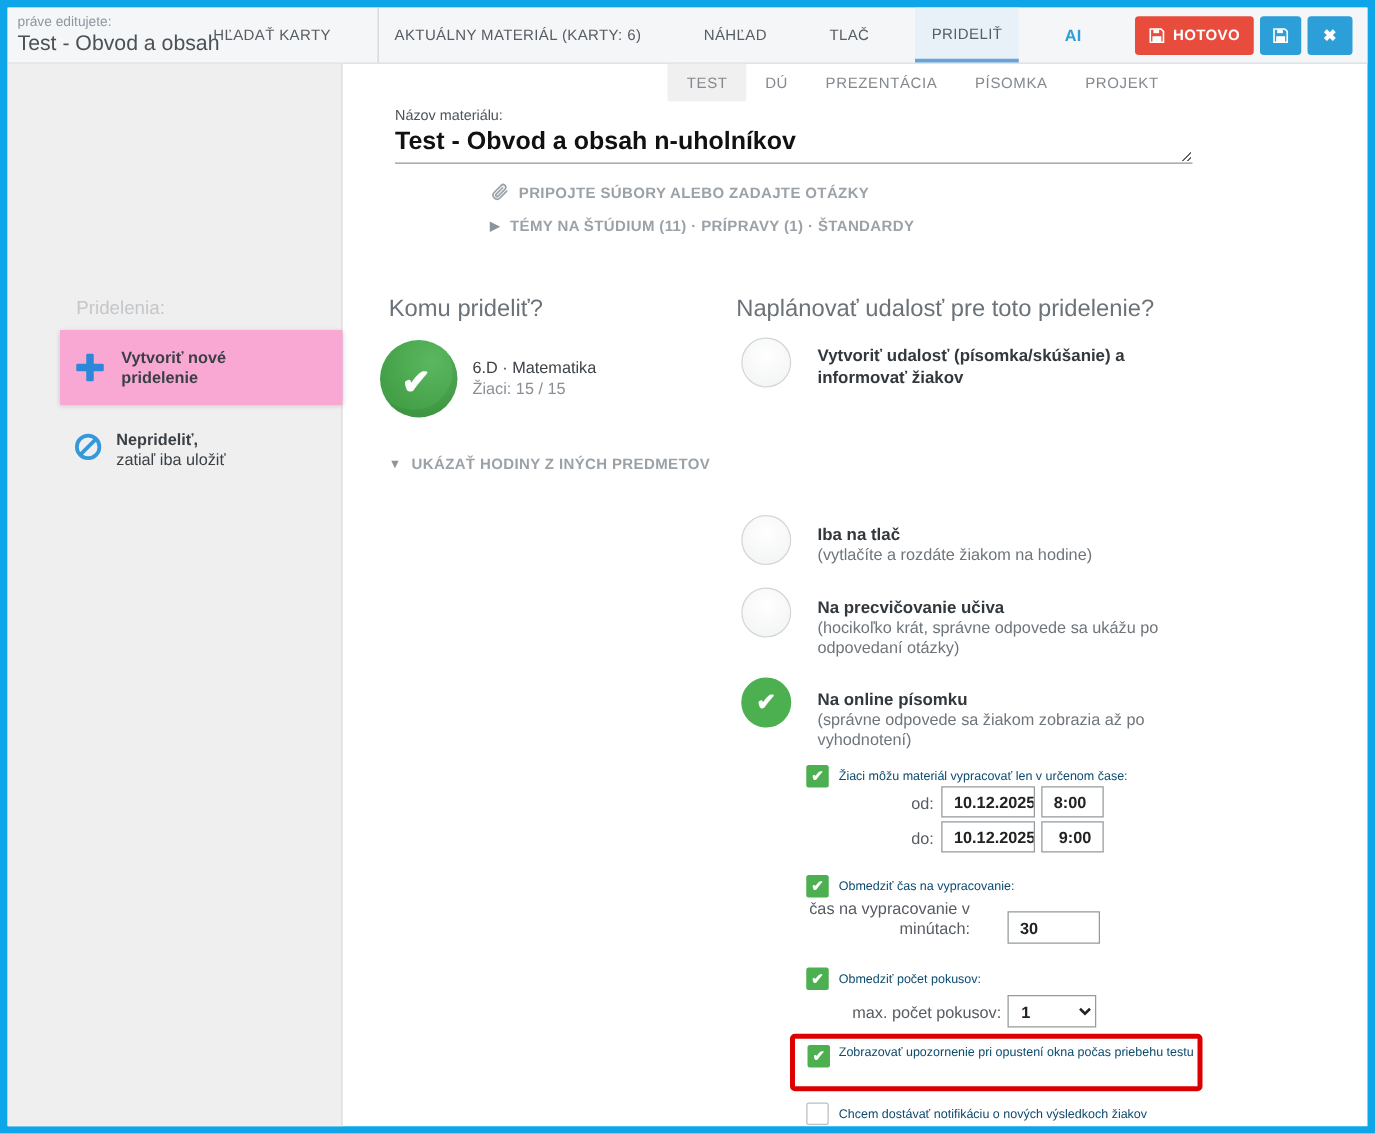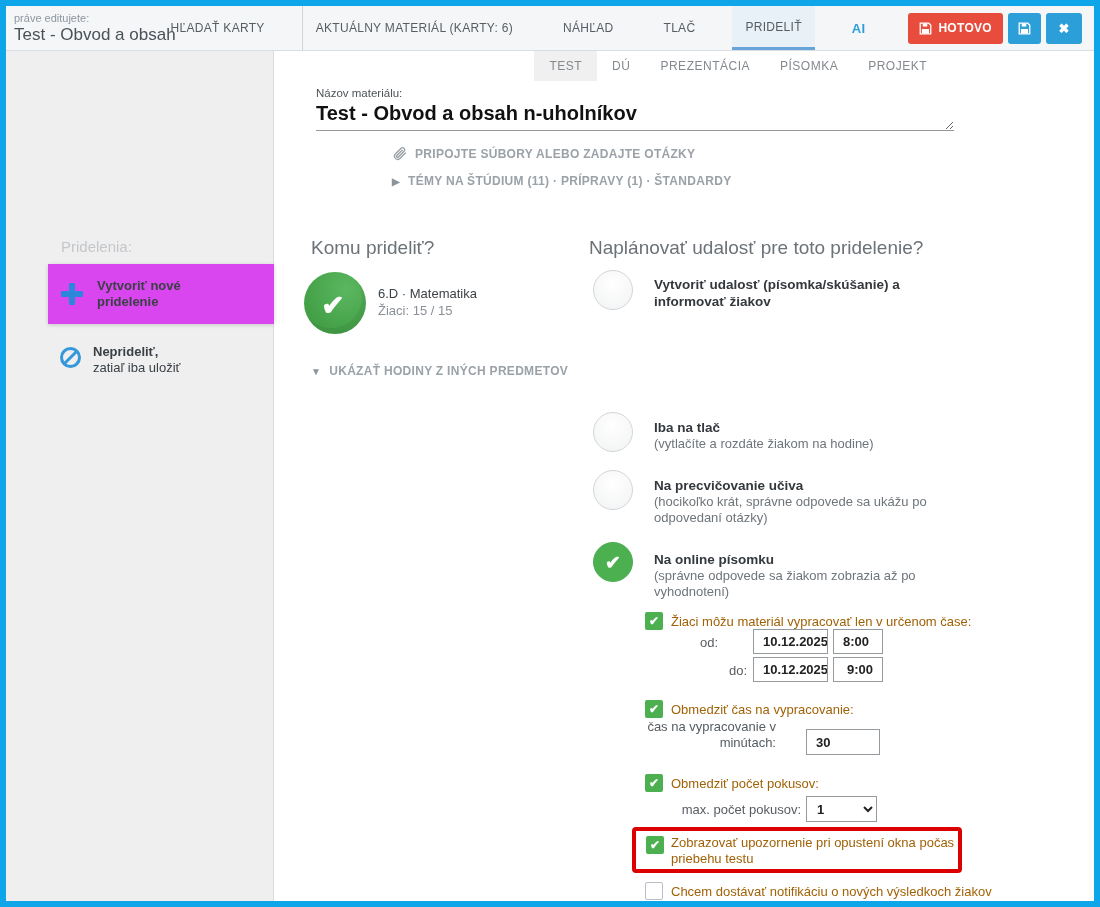--- a/index.html
+++ b/index.html
@@ -23,21 +23,21 @@
   .btn .x-glyph { font-size:13px; font-weight:bold; }
 
   
   .tabs { position:absolute; top:45px; right:152px; display:flex; height:30px; }
   .tab { display:flex; align-items:center; padding:0 15px; font-size:12px; color:#83898f; letter-spacing:.5px; cursor:pointer; }
   .tab.active { background:#f0f0f0; }
 
   
   .sidebar { position:absolute; left:0; top:45px; width:268px; height:860px; background:#efefef; border-right:1px solid #dcdcdc; }
   .sidebar-title { position:absolute; left:55px; top:187px; font-size:15px; color:#c4c7ca; }
-  .assign-card { position:absolute; left:42px; top:213px; width:226px; height:60px; background:#d946ef; box-shadow:0 1px 4px rgba(0,0,0,.18); display:flex; align-items:center; cursor:pointer; }
+  .assign-card { position:absolute; left:42px; top:213px; width:226px; height:60px; background:#f9a8d4; box-shadow:0 1px 4px rgba(0,0,0,.18); display:flex; align-items:center; cursor:pointer; }
   .plus-icon { position:relative; width:22px; height:22px; margin:0 14px 0 13px; flex:0 0 auto; }
   .plus-icon:before, .plus-icon:after { content:""; position:absolute; background:#2b87d9; border-radius:1px; }
   .plus-icon:before { left:8px; top:0; width:6px; height:22px; }
   .plus-icon:after { left:0; top:8px; width:22px; height:6px; }
   .assign-card .lbl { font-size:13px; font-weight:bold; color:#3a4045; line-height:16px; }
   .skip-item { position:absolute; left:42px; top:293px; width:226px; display:flex; cursor:pointer; }
   .ban-icon { position:relative; width:21px; height:21px; border:3px solid #3498db; border-radius:50%; margin:3px 12px 0 12px; flex:0 0 auto; }
   .ban-icon:after { content:""; position:absolute; left:-1px; top:6px; width:17px; height:3px; background:#3498db; transform:rotate(-45deg); }
   .skip-item .lbl { font-size:13px; color:#3a4045; line-height:16px; }
   .skip-item .l1 { font-weight:bold; }
@@ -64,21 +64,21 @@
   .radio.sel { background:#4caf50; border-color:#4caf50; display:flex; align-items:center; justify-content:center; }
   .radio.sel .chk { color:#fff; font-size:19px; font-weight:bold; }
   .opt-label { position:absolute; font-size:13.5px; font-weight:bold; color:#33383d; line-height:17px; }
   .opt-desc { position:absolute; font-size:13px; color:#6e757b; line-height:16px; }
 
   
   .checkbox { position:absolute; width:18px; height:18px; border-radius:2px; cursor:pointer; }
   .checkbox.on { background:#4caf50; display:flex; align-items:center; justify-content:center; }
   .checkbox.on .chk { color:#fff; font-size:12px; font-weight:bold; }
   .checkbox.off { background:#fff; border:1px solid #b9bfc4; }
-  .cb-label { position:absolute; font-size:13px; color:#a16207; line-height:16px; }
+  .cb-label { position:absolute; font-size:10px; color:#0c4a6e; line-height:16px; }
   .field-label { position:absolute; font-size:13px; color:#565c62; text-align:right; }
   .txt-input { position:absolute; border:1px solid #949a9e; background:#fff; font-family:"Liberation Sans",sans-serif; font-size:13px; font-weight:bold; color:#222; padding:0 0 0 9px; outline:none; }
   .sel-input { position:absolute; border:1px solid #949a9e; background:#fff; font-family:"Liberation Sans",sans-serif; font-size:13px; font-weight:bold; color:#222; padding-left:6px; outline:none; }
   .highlight-box { position:absolute; left:626px; top:821px; width:330px; height:46px; border:4px solid #dd0000; border-radius:4px; }
 
   svg { display:block; }
 </style>
 </head>
 <body>
 
@@ -195,21 +195,21 @@
     <span class="chk">✔</span>
   </div>
   <div class="opt-label" style="left:648px; top:545px;">Na online písomku</div>
   <div class="opt-desc" style="left:648px; top:562px; width:330px;">(správne odpovede sa žiakom zobrazia až po vyhodnotení)</div>
 
   <div class="checkbox on" style="left:639px; top:606px;">
     <span class="chk">✔</span>
   </div>
   <div class="cb-label" style="left:665px; top:608px;">Žiaci môžu materiál vypracovať len v určenom čase:</div>
 
-  <div class="field-label" style="left:672px; top:629px; width:40px;">od:</div>
+  <div class="field-label" style="left:701px; top:629px; width:40px;">od:</div>
   <input class="txt-input" style="left: 747px; top: 623px; width: 75px; height: 25px;" value="10.12.2025">
   <input class="txt-input" style="left: 827px; top: 623px; width: 50px; height: 25px;" value="8:00">
 
   <div class="field-label" style="left:701px; top:657px; width:40px;">do:</div>
   <input class="txt-input" style="left: 747px; top: 651px; width: 75px; height: 25px;" value="10.12.2025">
   <input class="txt-input" style="left: 827px; top: 651px; width: 50px; height: 25px; padding-left: 13px;" value="9:00">
 
   <div class="checkbox on" style="left:639px; top:694px;">
     <span class="chk">✔</span>
   </div>

